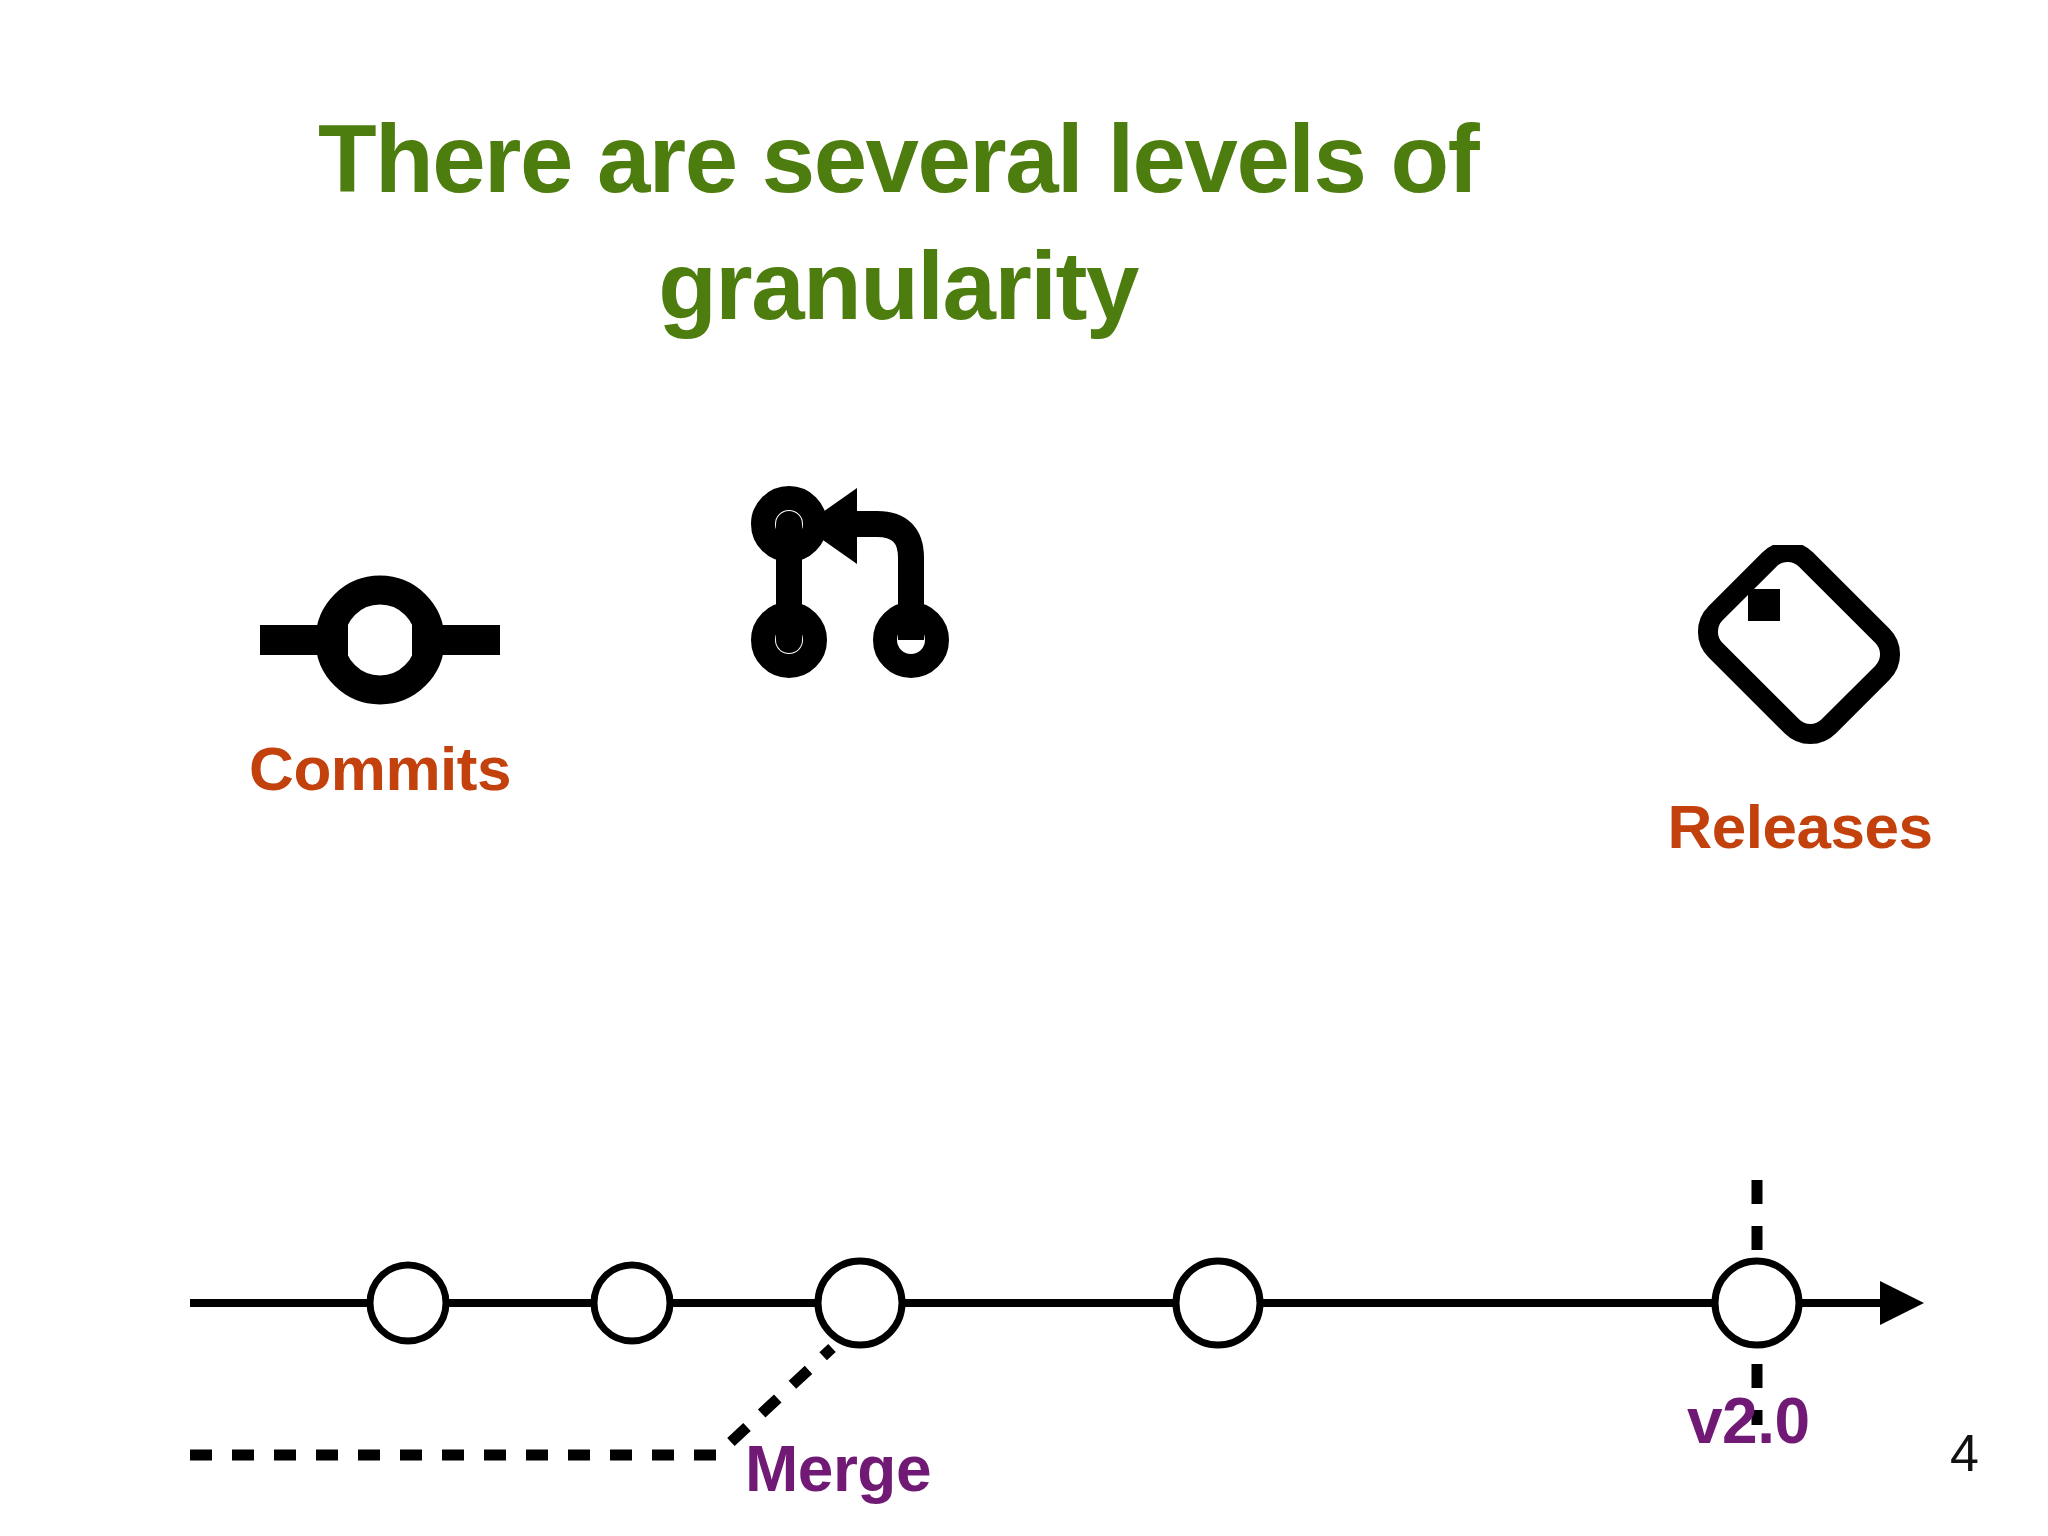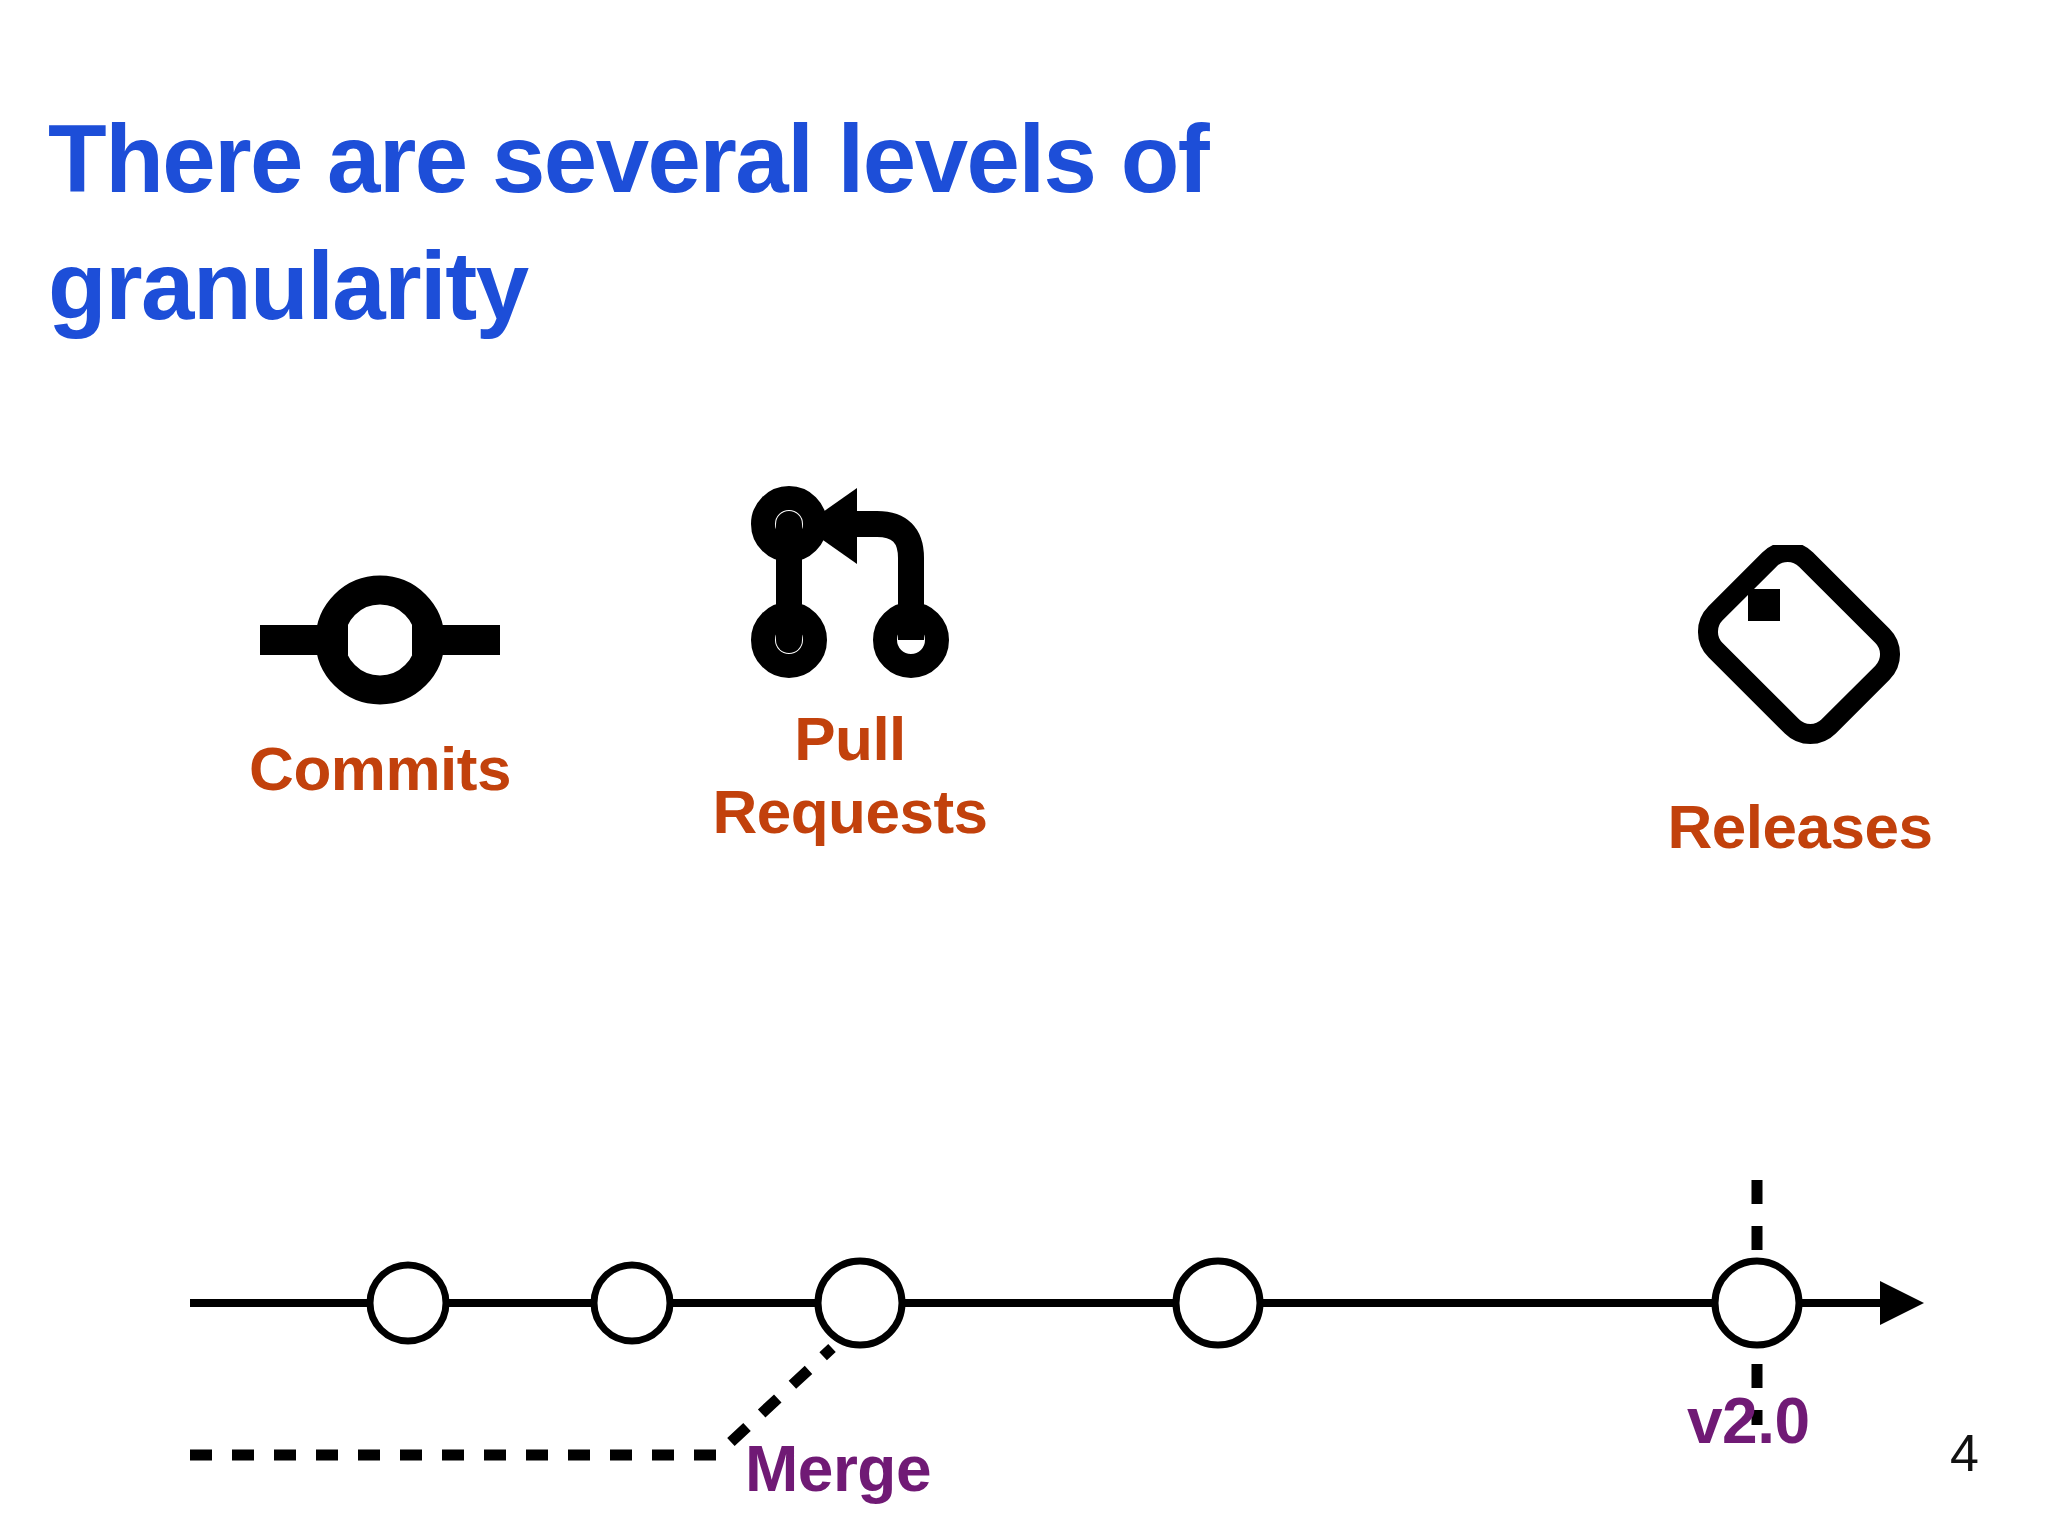--- a/index.html
+++ b/index.html
@@ -23,22 +23,23 @@
   #slide-title {
     position: absolute;
     left: 48px;
     top: 96px;
     width: 1700px;
     font-family: "Liberation Sans", sans-serif;
     font-weight: 700;
     font-size: 96px;
     line-height: 1.32;
     letter-spacing: -1.5px;
-    color: #1d4ed8;
+    color: #4d7c0f;
     white-space: pre-wrap;
+    text-align: center;
   }
 
   
   .gran-item {
     position: absolute;
     display: flex;
     flex-direction: column;
     align-items: center;
   }
   .gran-icon {
@@ -122,22 +123,20 @@
 
         <path d="M 166 160 L 166 78 Q 166 44 132 44 L 104 44" fill="none" stroke="#000000" stroke-width="26" stroke-linecap="butt"></path>
 
         <path d="M 112 8 L 112 84 L 58 46 Z" fill="#000000"></path>
 
         <circle cx="44" cy="44" r="26" fill="none" stroke="#000000" stroke-width="24"></circle>
         <circle cx="44" cy="160" r="26" fill="none" stroke="#000000" stroke-width="24"></circle>
         <circle cx="166" cy="160" r="26" fill="none" stroke="#000000" stroke-width="24"></circle>
       </svg>
     </span>
-    <span class="gran-label">Pull
-Requests</span>
   </div>
 
   <div class="gran-item" id="gran-releases">
     <span class="gran-icon">
       <svg width="210" height="200" viewBox="0 0 210 200" aria-hidden="true">
         <g transform="translate(104,98) rotate(45) translate(-104,-98)">
           <rect x="24" y="34" width="160" height="128" rx="26" ry="26" fill="none" stroke="#000000" stroke-width="20"></rect>
         </g>
         <rect x="53" y="44" width="32" height="32" fill="#000000"></rect>
       </svg>

